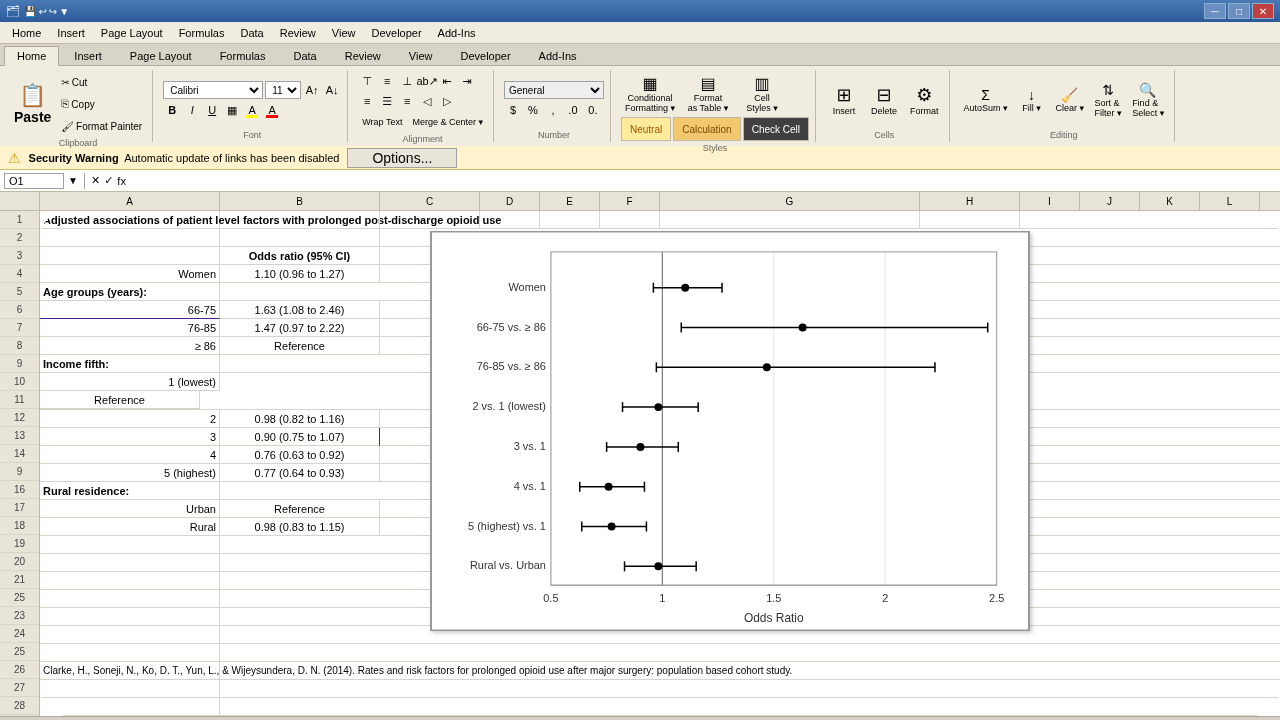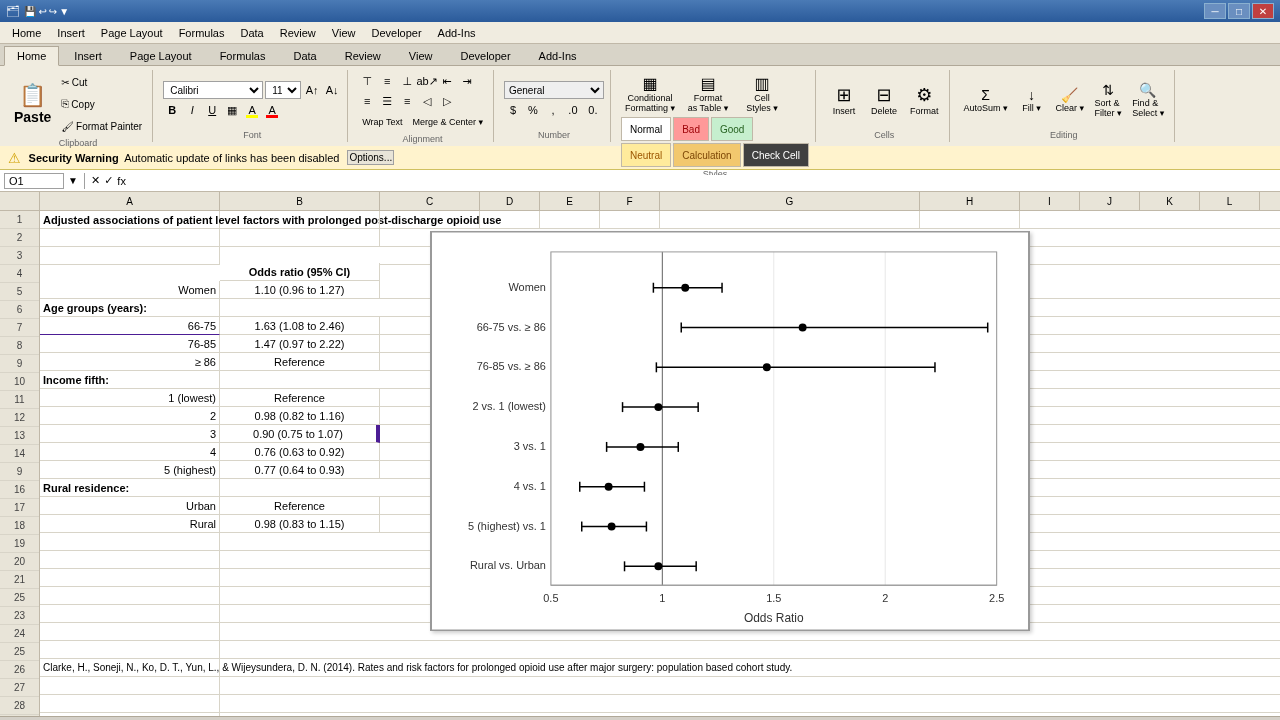--- a/index.html
+++ b/index.html
@@ -144,25 +144,25 @@
       border-bottom: 1px solid #d0c060;
       padding: 3px 8px;
       font-size: 11px;
       display: flex;
       align-items: center;
       gap: 8px;
       height: 24px;
     }
     .security-icon { color: #d0a000; font-size: 14px; }
     .options-btn {
-      padding: 1px 1px;
+      padding: 1px 24px;
       border: 1px solid #a0a0a0;
       background: #e8e4d8;
       cursor: pointer;
-      font-size: 10px;
+      font-size: 14px;
     }
 
     
     .formula-bar {
       background: white;
       border-bottom: 1px solid #c0b8a8;
       display: flex;
       align-items: center;
       height: 22px;
       padding: 0 4px;
@@ -343,25 +343,20 @@
           <span>Conditional<br>Formatting ▾</span>
         </div>
         <div class="ribbon-btn" style="font-size:9px;min-width:50px;text-align:center;">
           <span style="font-size:16px;">▤</span>
           <span>Format<br>as Table ▾</span>
         </div>
         <div class="ribbon-btn" style="font-size:9px;min-width:50px;text-align:center;">
           <span style="font-size:16px;">▥</span>
           <span>Cell<br>Styles ▾</span>
         </div>
-      </div>
-      <div style="display:flex;gap:2px;">
-        <div class="style-box style-normal">Normal</div>
-        <div class="style-box style-bad">Bad</div>
-        <div class="style-box style-good">Good</div>
       </div>
       <div style="display:flex;gap:2px;">
         <div class="style-box style-neutral">Neutral</div>
         <div class="style-box style-calc">Calculation</div>
         <div class="style-box style-check">Check Cell</div>
       </div>
     </div>
     <div class="ribbon-group-label">Styles</div>
   </div>
 
@@ -474,21 +469,21 @@
       <div class="row-num">21</div>
       <div class="row-num">25</div>
       <div class="row-num">23</div>
       <div class="row-num">24</div>
       <div class="row-num">25</div>
       <div class="row-num">26</div>
       <div class="row-num">27</div>
       <div class="row-num">28</div>
     </div>
 
-    <div style="flex:1;position:relative;overflow:hidden;">
+    <div style="flex:1;position:relative;overflow:hidden;border-radius:27px;">
 
       <div style="display:flex;">
         <div style="width:180px;min-width:180px;height:18px;border-right:1px solid #d8d4c8;border-bottom:1px solid #d8d4c8;padding:0 3px;font-size:11px;display:flex;align-items:center;font-weight:bold;overflow:visible;white-space:nowrap;">
           <span>Adjusted associations of patient level factors with prolonged post-discharge opioid use</span>
         </div>
         <div style="width:160px;height:18px;border-right:1px solid #d8d4c8;border-bottom:1px solid #d8d4c8;"></div>
         <div style="width:100px;height:18px;border-right:1px solid #d8d4c8;border-bottom:1px solid #d8d4c8;"></div>
         <div style="width:60px;height:18px;border-right:1px solid #d8d4c8;border-bottom:1px solid #d8d4c8;"></div>
         <div style="width:60px;height:18px;border-right:1px solid #d8d4c8;border-bottom:1px solid #d8d4c8;"></div>
         <div style="width:60px;height:18px;border-right:1px solid #d8d4c8;border-bottom:1px solid #d8d4c8;"></div>
@@ -498,21 +493,21 @@
       </div>
 
       <div style="display:flex;">
         <div style="width:180px;min-width:180px;height:18px;border-right:1px solid #d8d4c8;border-bottom:1px solid #d8d4c8;"></div>
         <div style="width:160px;height:18px;border-right:1px solid #d8d4c8;border-bottom:1px solid #d8d4c8;"></div>
         <div style="flex:1;height:18px;border-bottom:1px solid #d8d4c8;"></div>
       </div>
 
       <div style="display:flex;">
         <div style="width:180px;min-width:180px;height:18px;border-right:1px solid #d8d4c8;border-bottom:1px solid #d8d4c8;"></div>
-        <div style="width:160px;height:18px;border-right:1px solid #d8d4c8;border-bottom:1px solid #d8d4c8;display:flex;align-items:center;justify-content:center;font-weight:bold;font-size:11px;margin-top:16px;">Odds ratio (95% CI)</div>
+        <div style="width:160px;height:18px;border-right:1px solid #d8d4c8;border-bottom:1px solid #d8d4c8;display:flex;align-items:center;justify-content:center;font-weight:bold;font-size:11px;">Odds ratio (95% CI)</div>
         <div style="flex:1;height:18px;border-bottom:1px solid #d8d4c8;"></div>
       </div>
 
       <div style="display:flex;">
         <div style="width:180px;min-width:180px;height:18px;border-right:1px solid #d8d4c8;border-bottom:1px solid #d8d4c8;display:flex;align-items:center;justify-content:flex-end;font-size:11px;padding:0 3px;">Women</div>
         <div style="width:160px;height:18px;border-right:1px solid #d8d4c8;border-bottom:1px solid #d8d4c8;display:flex;align-items:center;justify-content:center;font-size:11px;">1.10 (0.96 to 1.27)</div>
         <div style="flex:1;height:18px;border-bottom:1px solid #d8d4c8;"></div>
       </div>
 
       <div style="display:flex;">
@@ -536,35 +531,35 @@
         <div style="width:180px;min-width:180px;height:18px;border-right:1px solid #d8d4c8;border-bottom:1px solid #d8d4c8;display:flex;align-items:center;justify-content:flex-end;font-size:11px;padding:0 3px;">≥ 86</div>
         <div style="width:160px;height:18px;border-right:1px solid #d8d4c8;border-bottom:1px solid #d8d4c8;display:flex;align-items:center;justify-content:center;font-size:11px;">Reference</div>
         <div style="flex:1;height:18px;border-bottom:1px solid #d8d4c8;"></div>
       </div>
 
       <div style="display:flex;text-align:center;">
         <div style="width:180px;min-width:180px;height:18px;border-right:1px solid #d8d4c8;border-bottom:1px solid #d8d4c8;display:flex;align-items:center;font-size:11px;font-weight:bold;padding:0 3px;">Income fifth:</div>
         <div style="flex:1;height:18px;border-bottom:1px solid #d8d4c8;"></div>
       </div>
 
-      <div style="display:flex;">
+      <div style="display:flex;flex-direction:column;">
         <div style="width:180px;min-width:180px;height:18px;border-right:1px solid #d8d4c8;border-bottom:1px solid #d8d4c8;display:flex;align-items:center;justify-content:flex-end;font-size:11px;padding:0 3px;">1 (lowest)</div>
         <div style="width:160px;height:18px;border-right:1px solid #d8d4c8;border-bottom:1px solid #d8d4c8;display:flex;align-items:center;justify-content:center;font-size:11px;">Reference</div>
         <div style="flex:1;height:18px;border-bottom:1px solid #d8d4c8;"></div>
       </div>
 
       <div style="display:flex;">
         <div style="width:180px;min-width:180px;height:18px;border-right:1px solid #d8d4c8;border-bottom:1px solid #d8d4c8;display:flex;align-items:center;justify-content:flex-end;font-size:11px;padding:0 3px;">2</div>
         <div style="width:160px;height:18px;border-right:1px solid #d8d4c8;border-bottom:1px solid #d8d4c8;display:flex;align-items:center;justify-content:center;font-size:11px;">0.98 (0.82 to 1.16)</div>
         <div style="flex:1;height:18px;border-bottom:1px solid #d8d4c8;"></div>
       </div>
 
       <div style="display:flex;">
         <div style="width:180px;min-width:180px;height:18px;border-right:1px solid #d8d4c8;border-bottom:1px solid #d8d4c8;display:flex;align-items:center;justify-content:flex-end;font-size:11px;padding:0 3px;">3</div>
-        <div style="width:160px;height:18px;border-right:4px solid #4c1d95;border-bottom:1px solid #d8d4c8;display:flex;align-items:center;justify-content:center;font-size:11px;">0.90 (0.75 to 1.07)</div>
+        <div style="width:160px;height:18px;border-right:1px solid #4c1d95;border-bottom:1px solid #d8d4c8;display:flex;align-items:center;justify-content:center;font-size:11px;">0.90 (0.75 to 1.07)</div>
         <div style="flex:1;height:18px;border-bottom:1px solid #d8d4c8;"></div>
       </div>
 
       <div style="display:flex;">
         <div style="width:180px;min-width:180px;height:18px;border-right:1px solid #d8d4c8;border-bottom:1px solid #d8d4c8;display:flex;align-items:center;justify-content:flex-end;font-size:11px;padding:0 3px;">4</div>
         <div style="width:160px;height:18px;border-right:1px solid #d8d4c8;border-bottom:1px solid #d8d4c8;display:flex;align-items:center;justify-content:center;font-size:11px;">0.76 (0.63 to 0.92)</div>
         <div style="flex:1;height:18px;border-bottom:1px solid #d8d4c8;"></div>
       </div>
 
       <div style="display:flex;">

